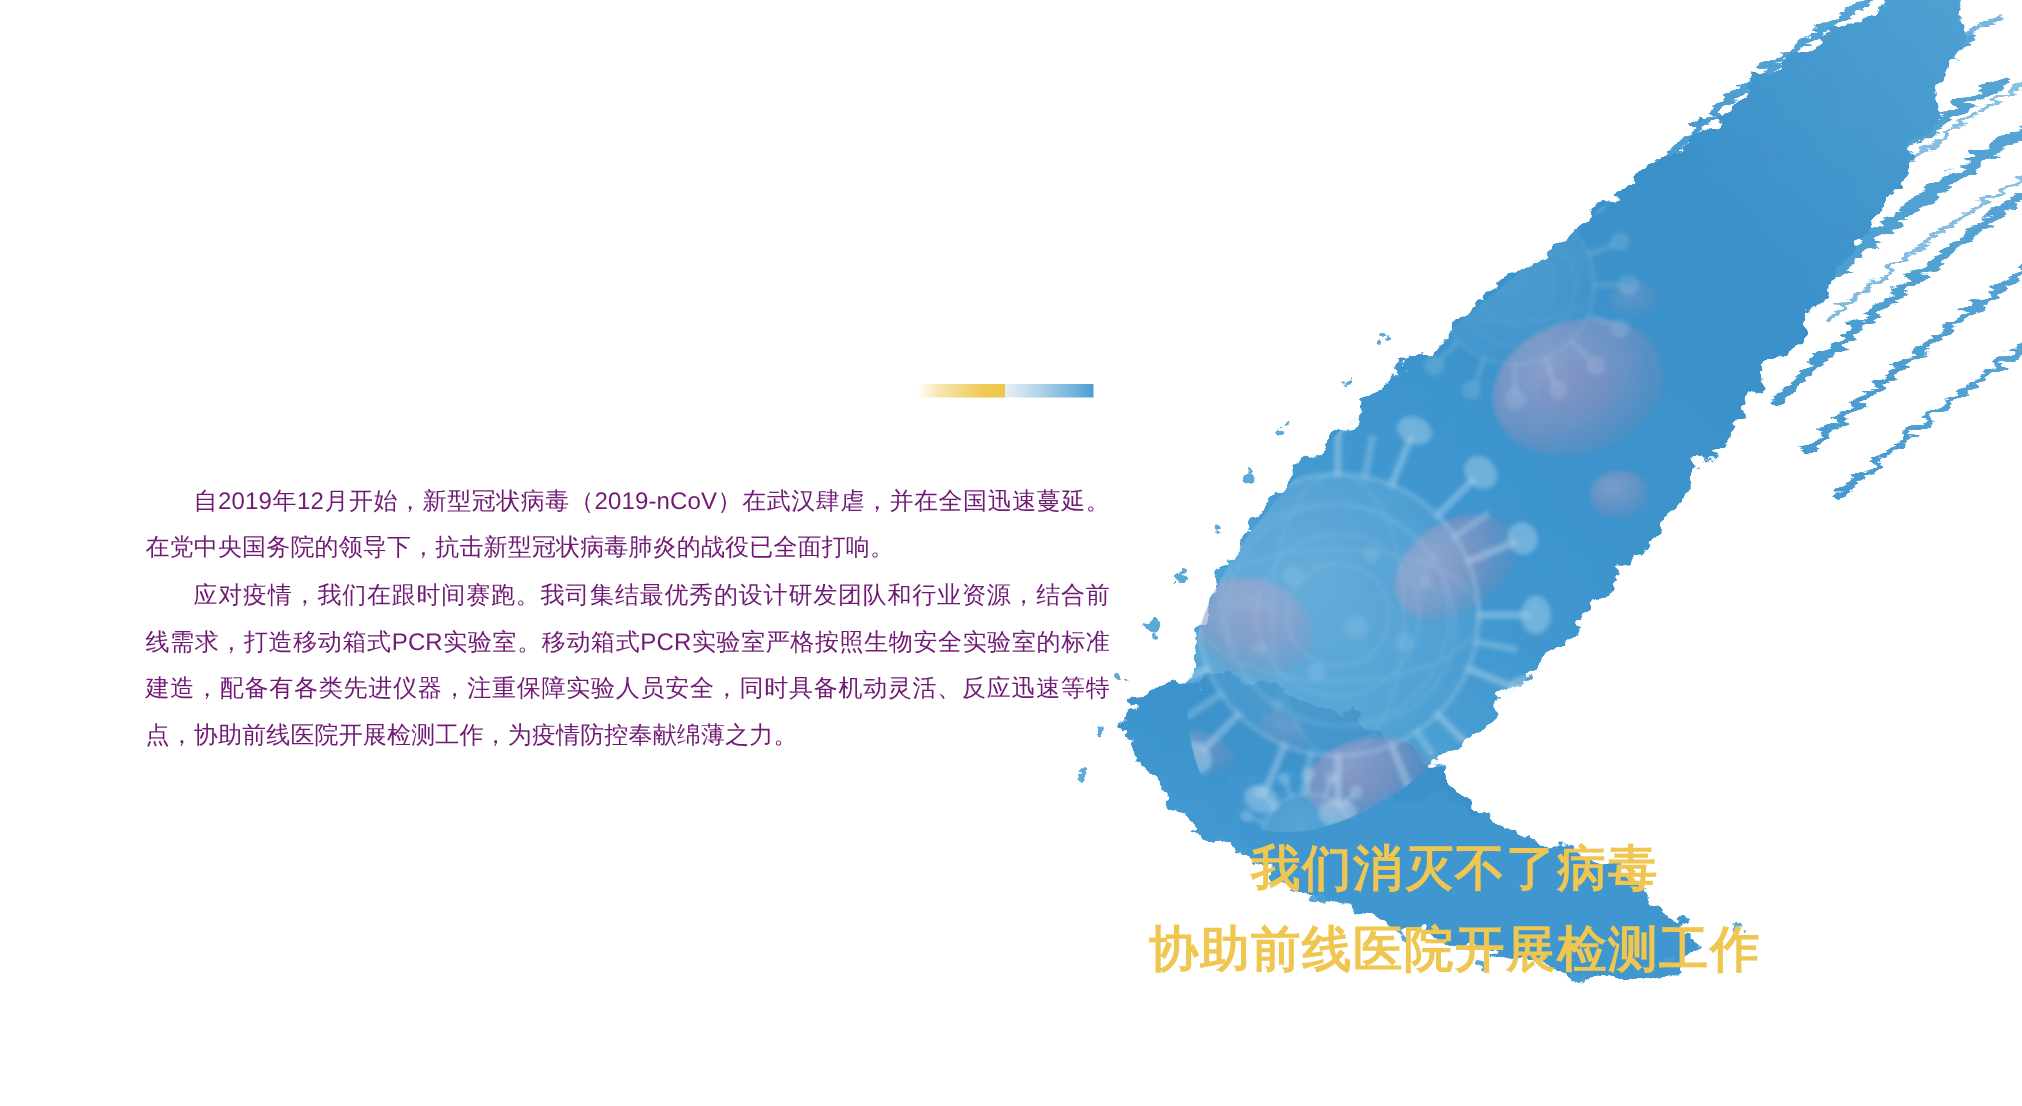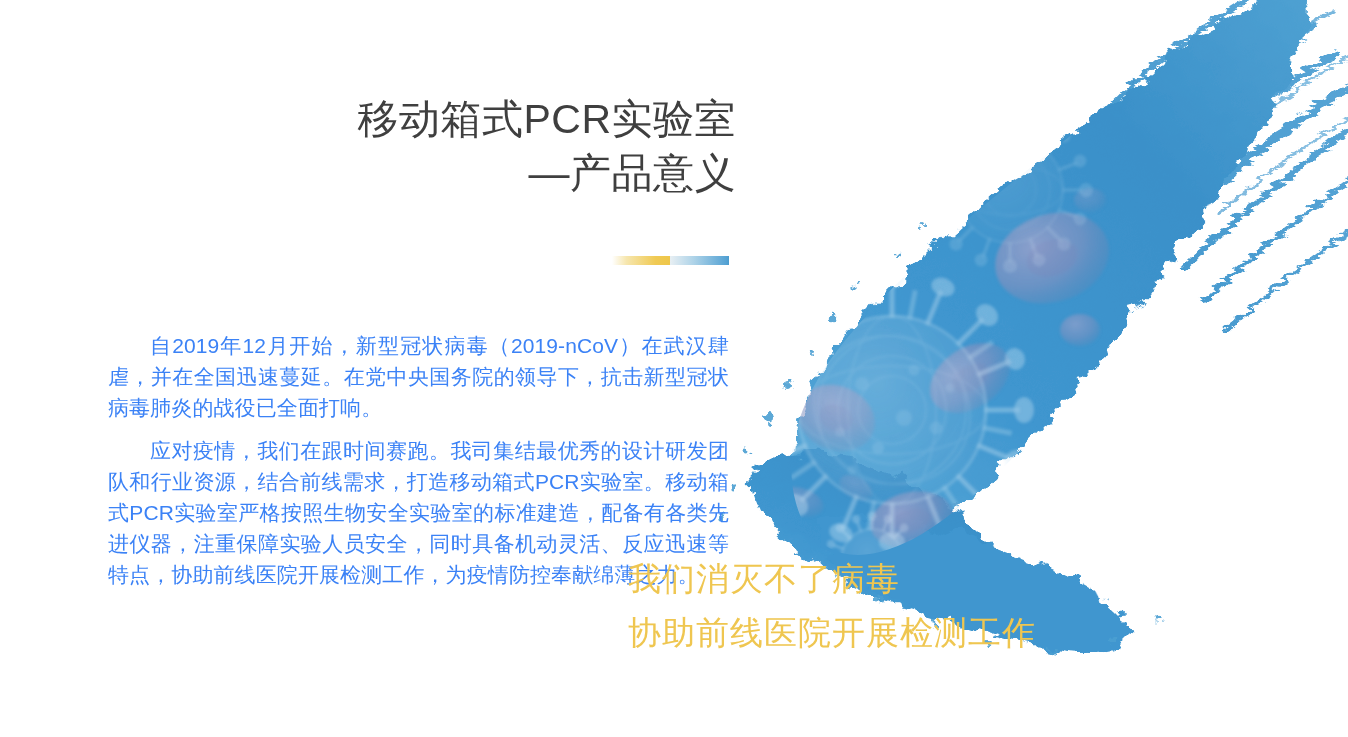--- a/index.html
+++ b/index.html
@@ -65,36 +65,37 @@
   }
 
   
   #body-copy {
     position: absolute;
     left: 96px;
     top: 318px;
     width: 645px;
   }
   .para {
-    color: #3b82f6;
-    font-size: 21px;
+    color: #701a75;
+    font-size: 16px;
     line-height: 31px;
     text-align: justify;
     text-indent: 2em;
-    margin: 12px;
+    margin: 1px;
     letter-spacing: 0.1px;
   }
 
   
   #slogan {
     position: absolute;
-    right: 0;
+    right: 18px;
     top: 552px;
     width: 720px;
-    text-align: left;
+    text-align: center;
+    font-weight: bold;
   }
   .slogan-line {
     color: #efc650;
     font-size: 33px;
     line-height: 54px;
     letter-spacing: 1px;
     white-space: nowrap;
   }
 </style>
 </head>
@@ -405,24 +406,20 @@
                 <circle r="26"></circle>
               <ellipse rx="53" ry="25"></ellipse>
             </g>
           </g>
         </g>
 
       </g>
     </svg>
   </div>
 
-  <div id="title-block">
-    <div class="title-line">移动箱式PCR实验室</div>
-    <div class="title-line">—产品意义</div>
-  </div>
 
   <div id="accent-bar">
     <div id="accent-bar-gold"></div>
     <div id="accent-bar-blue"></div>
   </div>
 
   <div id="body-copy">
     <p class="para">自2019年12月开始，新型冠状病毒（2019-nCoV）在武汉肆虐，并在全国迅速蔓延。在党中央国务院的领导下，抗击新型冠状病毒肺炎的战役已全面打响。</p>
     <p class="para">应对疫情，我们在跟时间赛跑。我司集结最优秀的设计研发团队和行业资源，结合前线需求，打造移动箱式PCR实验室。移动箱式PCR实验室严格按照生物安全实验室的标准建造，配备有各类先进仪器，注重保障实验人员安全，同时具备机动灵活、反应迅速等特点，协助前线医院开展检测工作，为疫情防控奉献绵薄之力。</p>
   </div>

